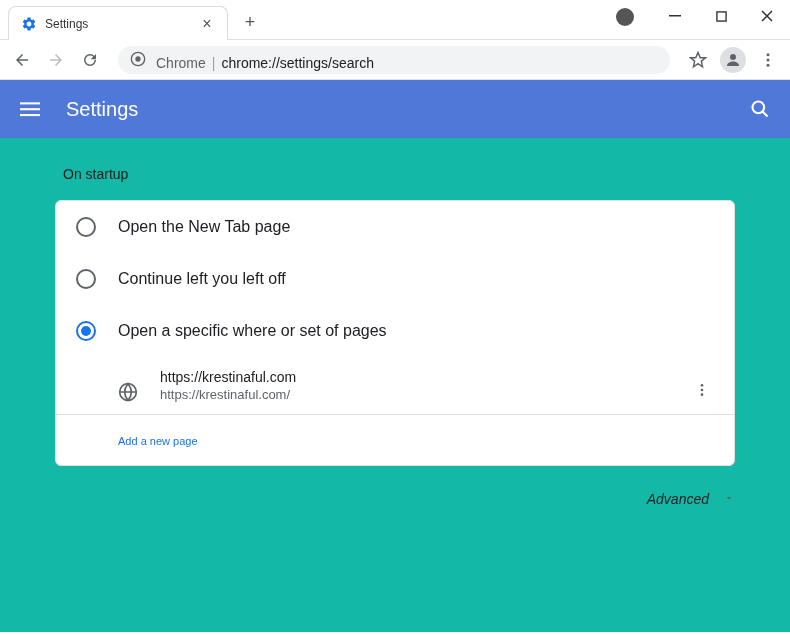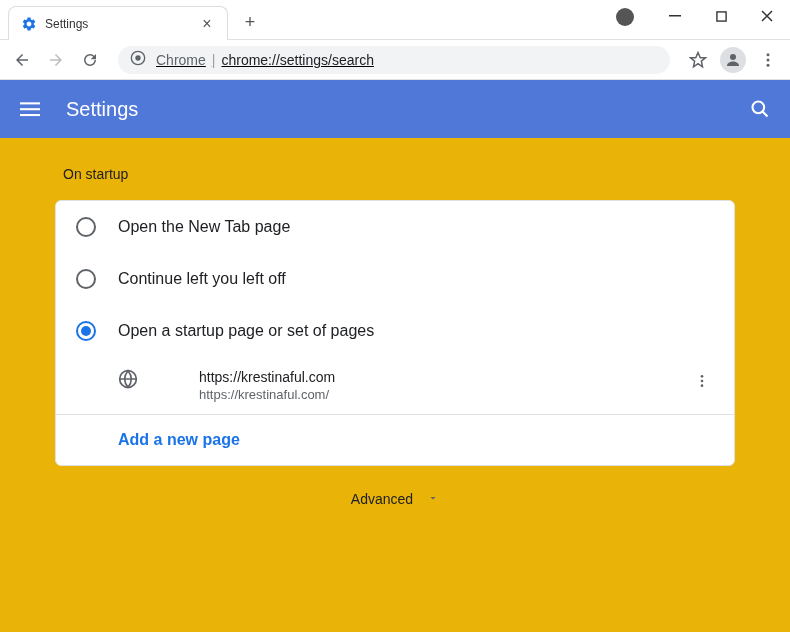--- a/index.html
+++ b/index.html
@@ -14,59 +14,59 @@
     .newtab { width: 28px; height: 28px; margin-left: 8px; margin-top: 8px; display: flex; align-items: center; justify-content: center; font-size: 18px; color: #555; cursor: pointer; }
     .window-controls { margin-left: auto; display: flex; align-items: flex-start; height: 40px; }
     .win-btn { width: 46px; height: 32px; display: flex; align-items: center; justify-content: center; color: #333; cursor: pointer; }
     .circle-icon { width: 18px; height: 18px; background: #555; border-radius: 50%; display: flex; align-items: center; justify-content: center; margin-right: 18px; margin-top: 8px; }
     .circle-icon svg { fill: #fff; }
     
     
     .toolbar { height: 40px; display: flex; align-items: center; padding: 0 8px; border-bottom: 1px solid #e0e0e0; gap: 6px; }
     .navbtn { width: 28px; height: 28px; display: flex; align-items: center; justify-content: center; color: #5f6368; cursor: pointer; border-radius: 50%; }
     .navbtn.disabled { color: #bdbdbd; }
-    .omnibox { flex: 1; height: 28px; background: #f1f3f4; border-radius: 14px; display: flex; align-items: center; padding: 3px 12px; margin: 0 8px; text-decoration: underline; }
+    .omnibox { flex: 1; height: 28px; background: #f1f3f4; border-radius: 14px; display: flex; align-items: flex-end; padding: 3px 12px; margin: 0 8px; }
     .omni-icon { margin-right: 10px; color: #5f6368; }
     .omni-text { font-size: 14px; color: #5f6368; }
     .omni-text .prefix { color: #5f6368; }
     .omni-text .divider { color: #9aa0a6; padding: 0 6px; }
     .omni-text .url { color: #202124; }
     .toolbar-right { display: flex; align-items: center; gap: 8px; }
     .star { color: #5f6368; }
     .avatar { width: 26px; height: 26px; background: #dddfe2; border-radius: 50%; display: flex; align-items: center; justify-content: center; }
     
     
     .settings-header { height: 58px; background: #5078d9; display: flex; align-items: center; padding: 0 18px; color: #fff; }
     .menu-btn { width: 24px; height: 24px; display: flex; align-items: center; justify-content: center; margin-right: 24px; cursor: pointer; }
     .settings-title { font-size: 20px; font-weight: 400; flex: 1; }
     .search-btn { width: 24px; height: 24px; display: flex; align-items: center; justify-content: center; cursor: pointer; }
     
     
-    .content-wrapper { height: 494px; overflow-y: scroll; background: #eab308; position: relative; }
+    .content-wrapper { height: 494px; overflow-y: scroll; background: #14b8a6; position: relative; }
     .content { padding: 28px 0 40px; max-width: 680px; margin: 0 auto; }
     .section-title { font-size: 14px; color: #202124; padding-left: 8px; margin-bottom: 18px; }
     .card { border: 1px solid #e0e0e0; border-radius: 6px; background: #fff; }
     .radio-row { display: flex; align-items: center; padding: 16px 20px; cursor: pointer; }
     .radio { width: 20px; height: 20px; border: 2px solid #5f6368; border-radius: 50%; margin-right: 22px; position: relative; }
     .radio.selected { border-color: #1a73e8; }
     .radio.selected::after { content: ''; position: absolute; top: 3px; left: 3px; width: 10px; height: 10px; background: #1a73e8; border-radius: 50%; }
     .radio-label { font-size: 16px; color: #202124; }
     
-    .page-entry { display: flex; align-items: flex-start; padding: 12px 20px 12px 62px; gap: 39px; }
+    .page-entry { display: flex; align-items: flex-end; padding: 12px 20px 12px 62px; }
     .globe { width: 20px; height: 20px; margin-right: 22px; color: #5f6368; }
     .page-info { flex: 1; }
     .page-title { font-size: 14px; color: #202124; }
     .page-url { font-size: 13px; color: #5f6368; margin-top: 2px; }
     .more-btn { width: 24px; height: 24px; display: flex; align-items: center; justify-content: center; color: #5f6368; cursor: pointer; }
     
     .link-row { padding: 16px 20px 16px 62px; }
-    .link-row a { font-size: 16px; color: #1a73e8; text-decoration: none; cursor: pointer; font-weight: bold; }
+    .link-row a { font-size: 11px; color: #1a73e8; text-decoration: none; cursor: pointer; }
     .link-row.border-top { border-top: 1px solid #e0e0e0; }
     
-    .advanced-row { display: flex; align-items: center; justify-content: center; padding: 24px 0; gap: 14px; cursor: pointer; }
+    .advanced-row { display: flex; align-items: center; justify-content: flex-end; padding: 24px 0; gap: 14px; cursor: pointer; font-style: italic; }
     .advanced-label { font-size: 14px; color: #202124; }
     
     
     .content-wrapper::-webkit-scrollbar { width: 16px; }
     .content-wrapper::-webkit-scrollbar-track { background: #f1f1f1; }
     .content-wrapper::-webkit-scrollbar-thumb { background: #bdbdbd; }
   </style>
 </head>
 <body>
 
@@ -181,21 +181,21 @@
         <div class="radio-label">Open the New Tab page</div>
       </div>
 
       <div class="radio-row">
         <div class="radio"></div>
         <div class="radio-label">Continue left you left off</div>
       </div>
 
       <div class="radio-row">
         <div class="radio selected"></div>
-        <div class="radio-label">Open a startup page or set of pages</div>
+        <div class="radio-label">Open a specific where or set of pages</div>
       </div>
 
       <div class="page-entry">
         <div class="globe">
           <svg width="20" height="20" viewBox="0 0 24 24" fill="none" stroke="#5f6368" stroke-width="2">
               <circle cx="12" cy="12" r="10"></circle>
               <path d="M2 12h20M12 2c2.5 3 4 6.5 4 10s-1.5 7-4 10c-2.5-3-4-6.5-4-10s1.5-7 4-10z"></path>
             </svg>
         </div>
         <div class="page-info">

